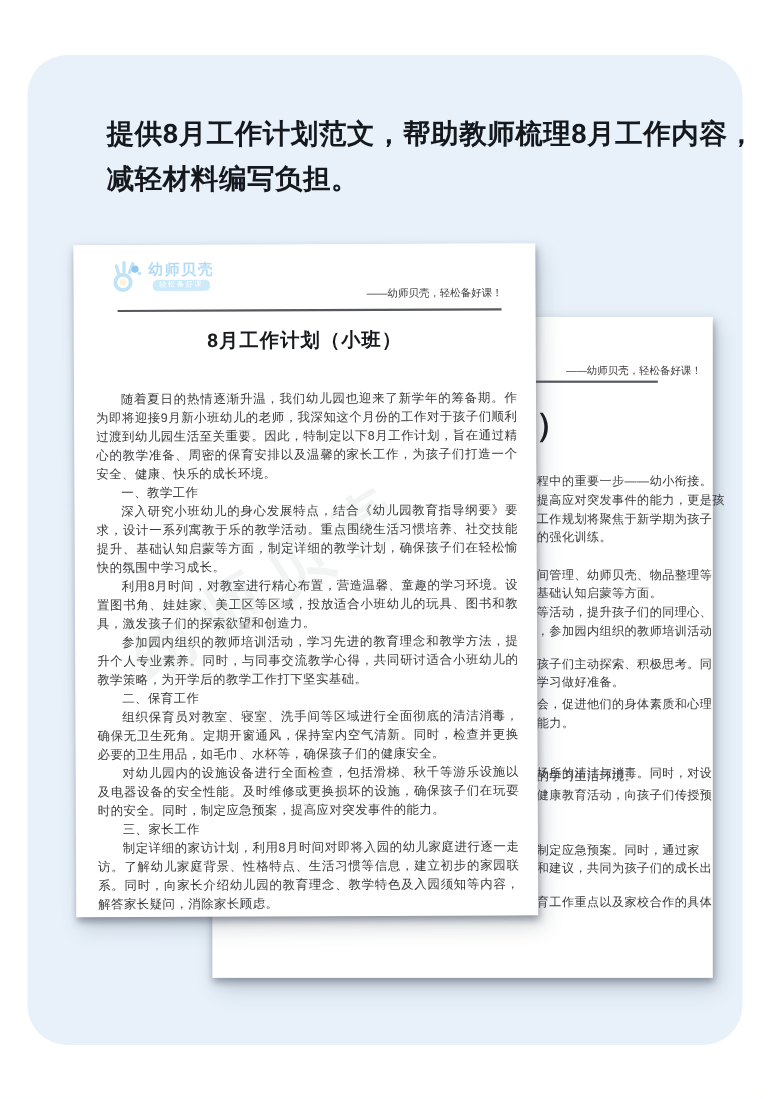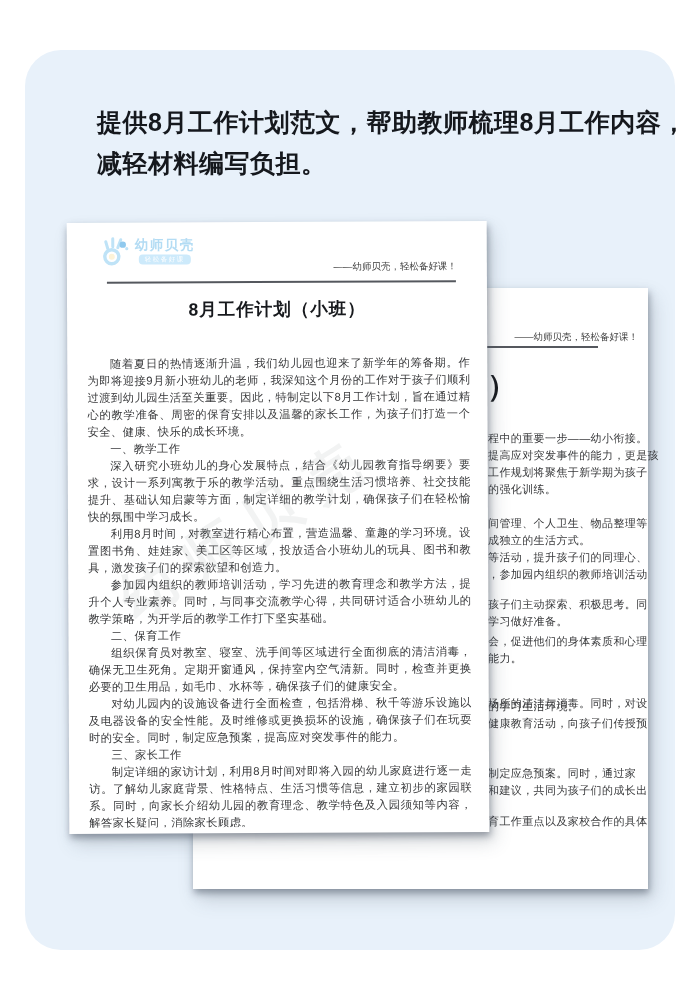--- a/index.html
+++ b/index.html
@@ -91,22 +91,22 @@
 
   <div class="page page-back">
     <div class="tagline-back">——幼师贝壳，轻松备好课！</div>
     <div class="rule-back"></div>
     <div class="back-title-frag">）</div>
 
     <div class="frag" style="top:142px">程中的重要一步——幼小衔接。</div>
     <div class="frag" style="top:159px">提高应对突发事件的能力，更是孩</div>
     <div class="frag" style="top:176px">工作规划将聚焦于新学期为孩子</div>
     <div class="frag" style="top:193px">的强化训练。</div>
-    <div class="frag" style="top:227px">间管理、个人卫生、物品整理等</div>
-    <div class="frag" style="top:244px">成独立的生活方式。</div>
+    <div class="frag" style="top:227px">间管理、幼师贝壳、物品整理等</div>
+    <div class="frag" style="top:244px">基础认知启蒙等方面。</div>
     <div class="frag" style="top:261px">等活动，提升孩子们的同理心、</div>
     <div class="frag" style="top:278px">，参加园内组织的教师培训活动</div>
     <div class="frag" style="top:308px">孩子们主动探索、积极思考。同</div>
     <div class="frag" style="top:325px">学习做好准备。</div>
     <div class="frag" style="top:345px">会，促进他们的身体素质和心理</div>
     <div class="frag" style="top:362px">能力。</div>
     <div class="frag" style="top:407px">场所的清洁与消毒。同时，对设</div>
     <div class="frag" style="top:410px">的学习生活环境。</div>
     <div class="frag" style="top:427px">健康教育活动，向孩子们传授预</div>
     <div class="frag" style="top:477px">制定应急预案。同时，通过家</div>

